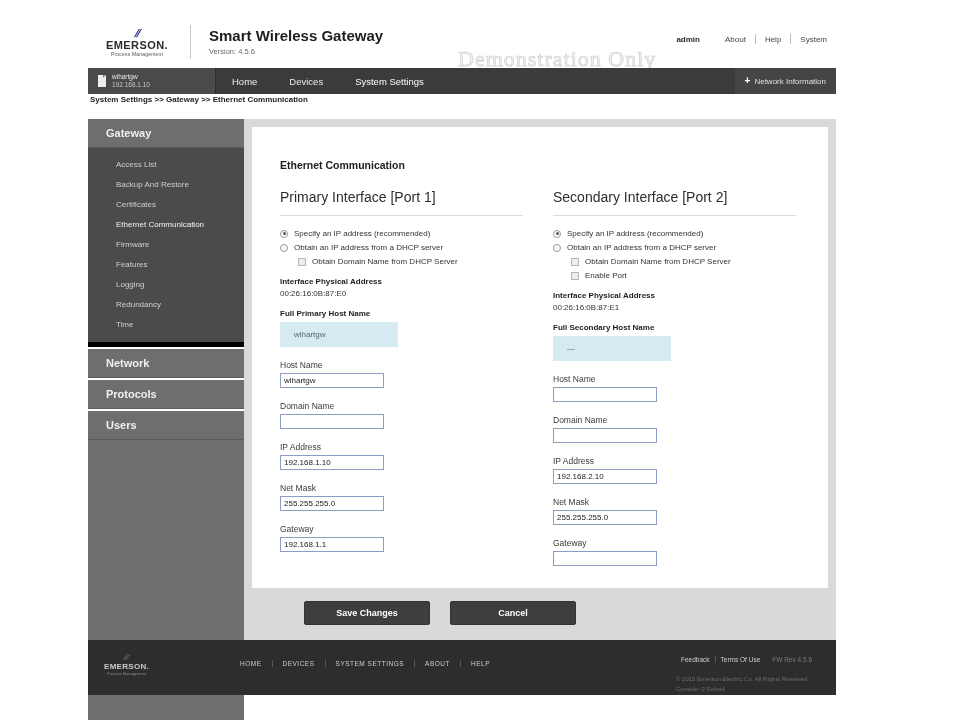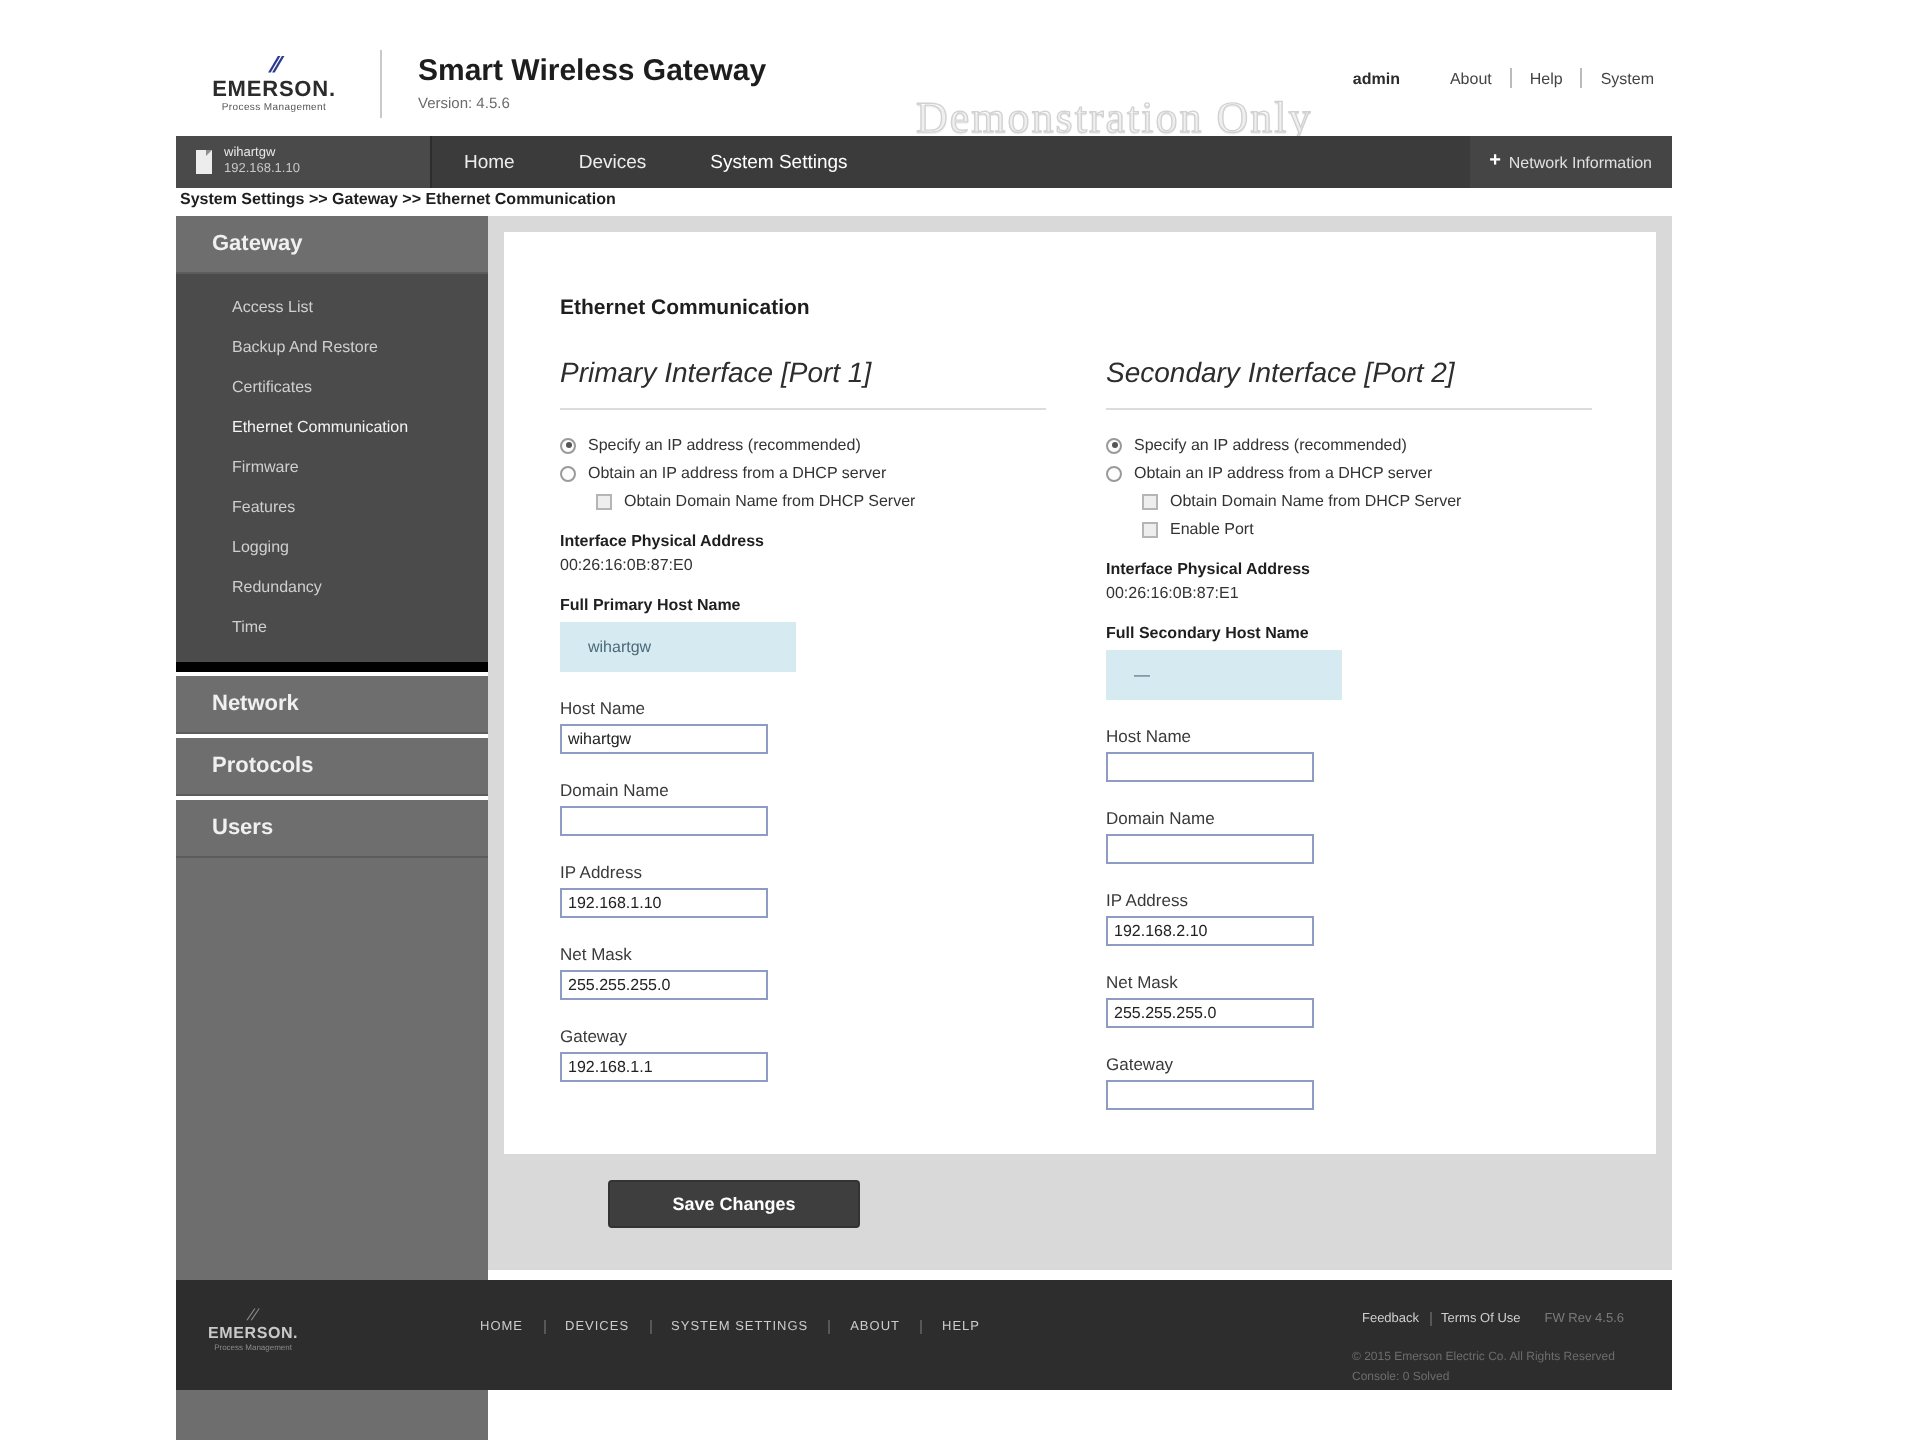--- a/index.html
+++ b/index.html
@@ -112,21 +112,21 @@
   .plus-ico { font-size: 10px; color: #fff; font-weight: bold; line-height: 1; }
 
   
   .breadcrumb {
     position: absolute; left: 90px; top: 95px;
     font-size: 8px; font-weight: bold; color: #1e1e1e;
   }
 
   
   .shell {
-    position: absolute; left: 88px; top: 108px;
+    position: absolute; left: 88px; top: 119px;
     width: 748px; height: 527px;
     background: #404040;
   }
   .sidebar {
     position: absolute; left: 0; top: 0;
     width: 156px; height: 527px;
     background: #6e6e6e;
   }
   .side-section {
     background: #6e6e6e; color: #f0f0f0;
@@ -174,21 +174,20 @@
   .card-title {
     font-size: 10.5px; font-weight: bold; color: #1e1e1e;
     margin-bottom: 18px;
   }
   .cols { display: flex; gap: 30px; }
   .col { width: 243px; }
   .col-head {
     font-size: 14px; color: #2d2d2d; font-weight: normal;
     padding-bottom: 10px; border-bottom: 1px solid #dcdcdc;
     margin-bottom: 13px;
-    font-style: italic;
   }
   .opt-row {
     display: flex; align-items: center; gap: 6px;
     margin-bottom: 5px; font-size: 8px; color: #333;
   }
   .opt-row.indent { padding-left: 18px; }
   .radio {
     width: 8px; height: 8px; border-radius: 50%;
     border: 1px solid #9a9a9a; background: #fdfdfd;
     box-sizing: border-box; flex: none; position: relative;
@@ -433,20 +432,21 @@
             <div class="label-plain">Gateway</div>
             <div class="input-box"></div>
           </div>
 
         </div>
       </div>
     </div>
 
     <div class="btnbar">
       <div class="btn">Save Changes</div>
+      <div class="btn">Cancel</div>
     </div>
 
   </div>
 
   <div class="footer">
     <div class="f-logo">
       <div class="f-mark">//</div>
       <div class="f-name">EMERSON.</div>
       <div class="f-sub">Process Management</div>
     </div>

